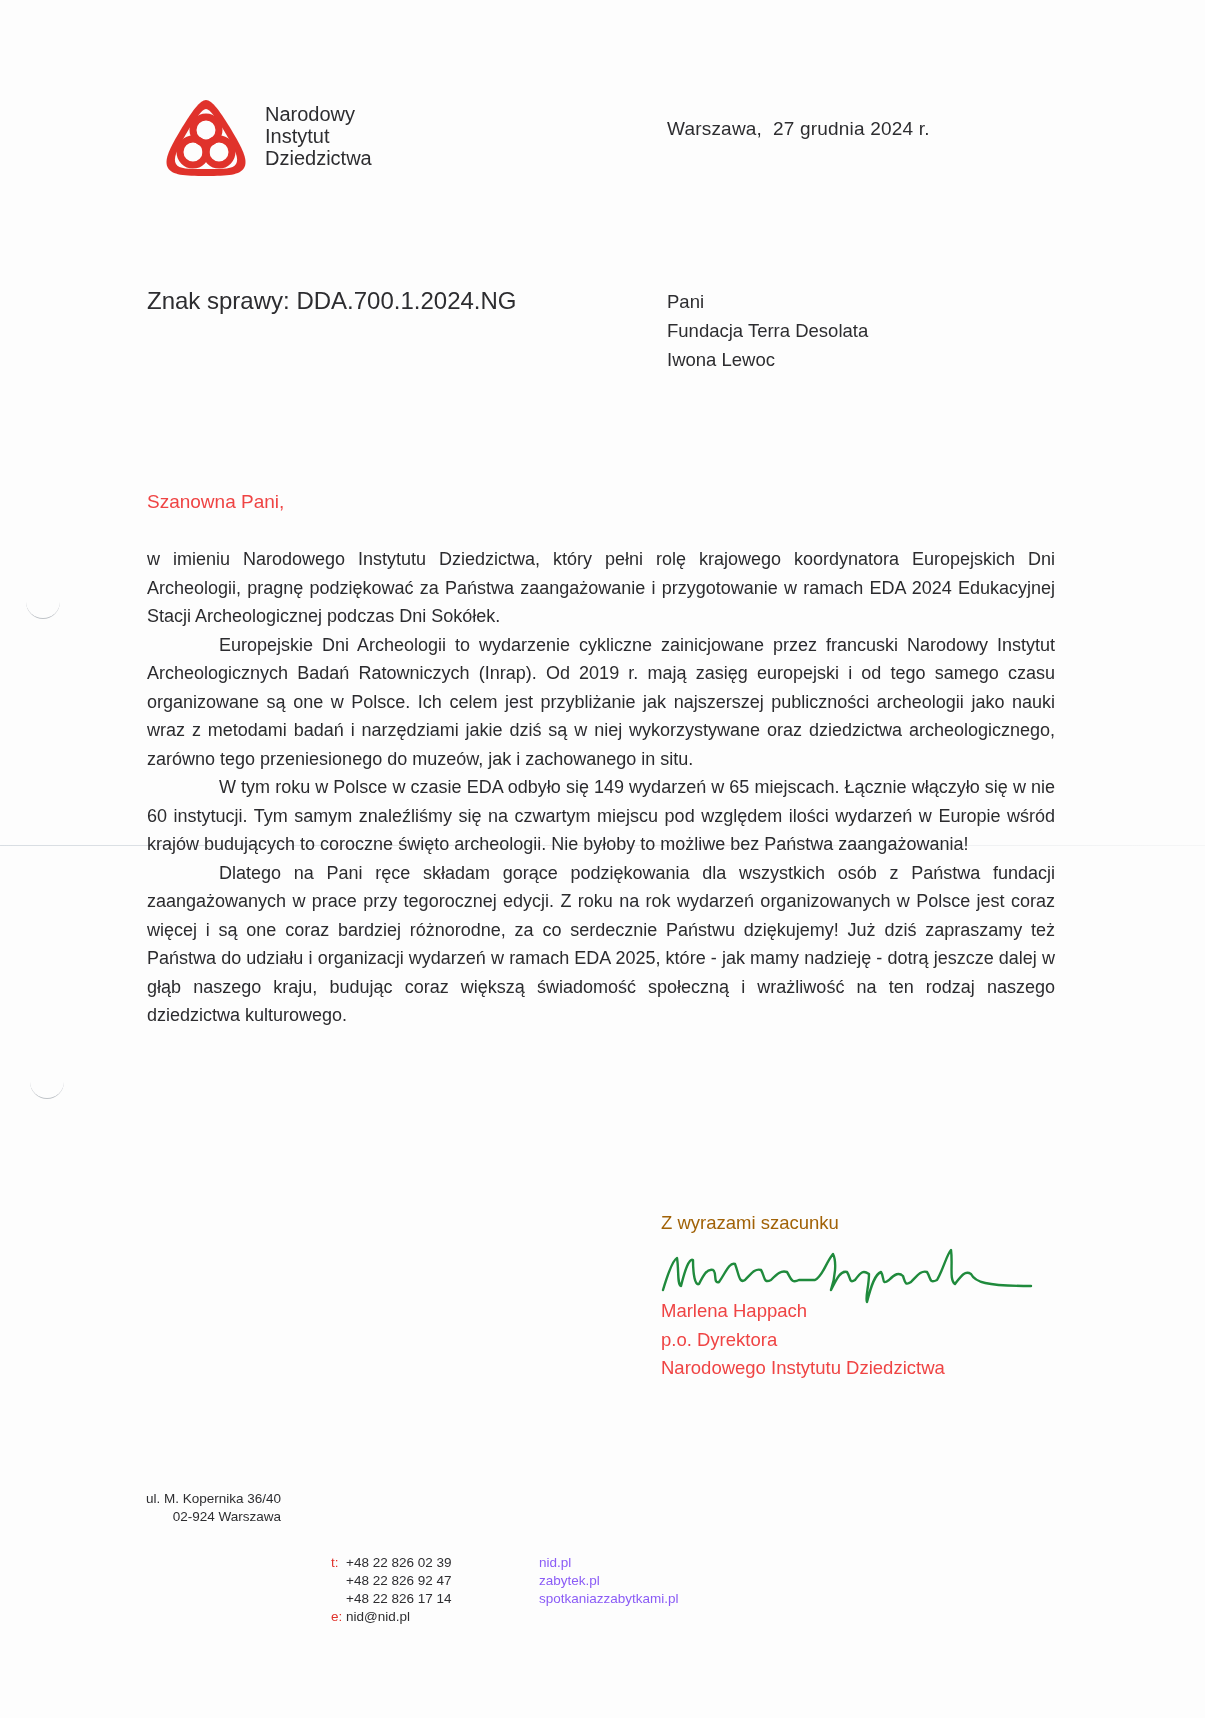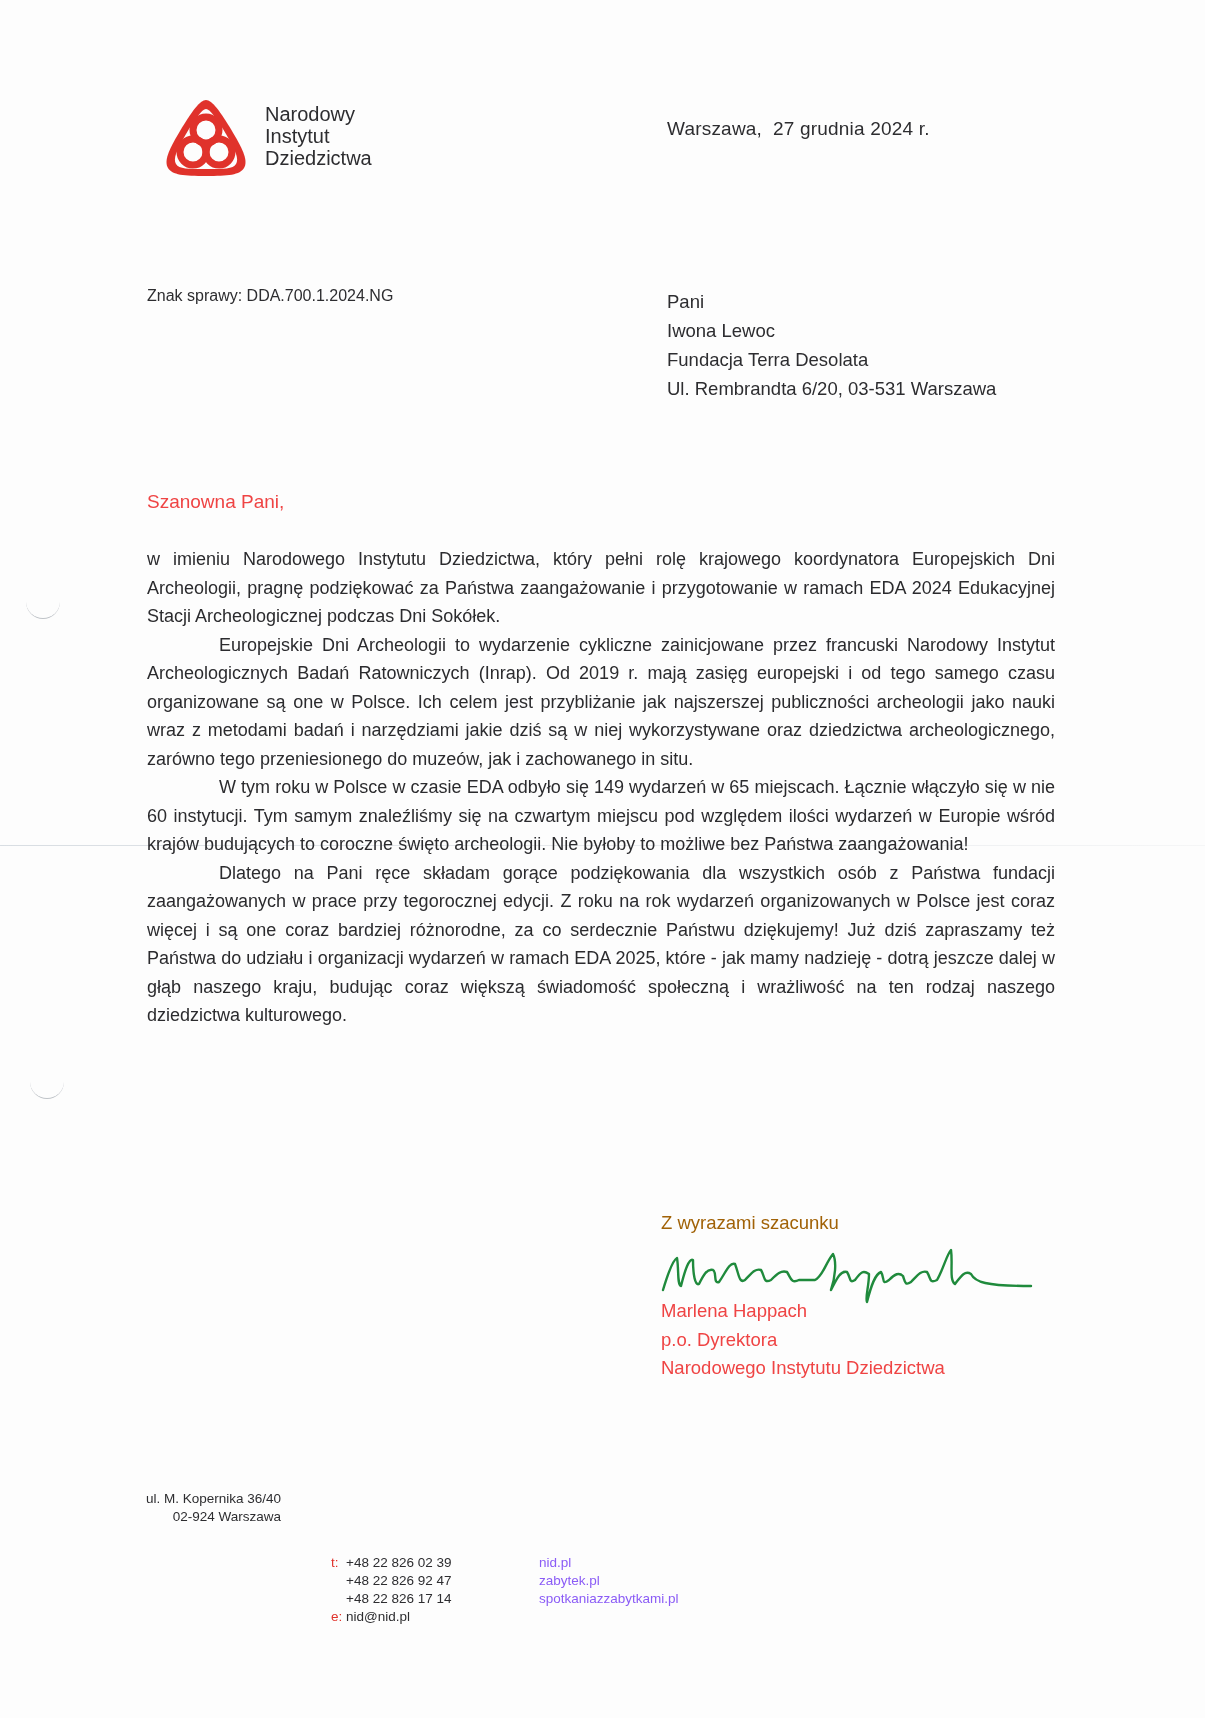--- a/index.html
+++ b/index.html
@@ -6,21 +6,21 @@
     body {
       width: 1205px; height: 1718px; position: relative; overflow: hidden;
       background: #fdfdfd;
       font-family: "Liberation Sans", "DejaVu Sans", sans-serif;
       color: #2b2b2e;
     }
     .abs { position: absolute; }
     .logo { left: 162px; top: 97px; width: 88px; height: 82px; }
     .logo-text { left: 265px; top: 103px; font-weight: normal; font-size: 20px; line-height: 22px; color: #2d2d30; }
     .date { left: 667px; top: 118px; font-size: 19px; color: #2d2d30; letter-spacing: 0.2px; }
-    .ref { left: 147px; top: 287px; font-size: 16px; color: #2d2d30; }
+    .ref { left: 147px; top: 287px; font-size: 24px; color: #2d2d30; }
     .addr { left: 667px; top: 287px; font-size: 18.5px; line-height: 29px; color: #2d2d30; }
     .salut { left: 147px; top: 491px; font-size: 19px; color: #ef4444; }
     .body-text {
       left: 147px; top: 545px; width: 908px;
       font-size: 18px; line-height: 28.5px; color: #2b2b2e;
       text-align: justify;
     }
     .body-text p { margin: 0; }
     .body-text p.ind { text-indent: 72px; }
     .closing { left: 661px; top: 1212px; font-size: 18.5px; color: #a16207; }
@@ -56,23 +56,22 @@
   <div>Instytut</div>
   <div>Dziedzictwa</div>
 </div>
 
 <div class="abs date" style="white-space:pre;">Warszawa,  27 grudnia 2024 r.</div>
 
 <div class="abs ref">Znak sprawy: DDA.700.1.2024.NG</div>
 
 <div class="abs addr">
   <div>Pani</div>
+  <div>Fundacja Terra Desolata</div>
   <div>Iwona Lewoc</div>
-  <div>Fundacja Terra Desolata</div>
-  <div>Ul. Rembrandta 6/20, 03-531 Warszawa</div>
 </div>
 
 <div class="abs salut">Szanowna Pani,</div>
 
 <div class="abs body-text">
   <p>w imieniu Narodowego Instytutu Dziedzictwa, który pełni rolę krajowego koordynatora Europejskich Dni Archeologii, pragnę podziękować za Państwa zaangażowanie i przygotowanie w ramach EDA 2024 Edukacyjnej Stacji Archeologicznej podczas Dni Sokółek.</p>
   <p class="ind">Europejskie Dni Archeologii to wydarzenie cykliczne zainicjowane przez francuski Narodowy Instytut Archeologicznych Badań Ratowniczych (Inrap). Od 2019 r. mają zasięg europejski i od tego samego czasu organizowane są one w Polsce. Ich celem jest przybliżanie jak najszerszej publiczności archeologii jako nauki wraz z  metodami badań i narzędziami jakie dziś są w niej wykorzystywane oraz  dziedzictwa archeologicznego, zarówno tego przeniesionego do muzeów, jak i zachowanego in situ.</p>
   <p class="ind">W tym roku w Polsce w czasie EDA odbyło się 149 wydarzeń w 65 miejscach. Łącznie włączyło się w nie 60 instytucji. Tym samym znaleźliśmy się na czwartym miejscu pod względem ilości wydarzeń w Europie wśród krajów budujących to coroczne święto archeologii. Nie byłoby to możliwe bez Państwa zaangażowania!</p>
   <p class="ind">Dlatego na Pani ręce składam gorące podziękowania dla wszystkich osób z Państwa fundacji zaangażowanych w prace przy tegorocznej edycji. Z roku na rok wydarzeń organizowanych w Polsce jest coraz więcej i są one coraz bardziej różnorodne, za co serdecznie Państwu dziękujemy! Już dziś zapraszamy też Państwa do udziału i organizacji wydarzeń w ramach EDA 2025, które - jak mamy nadzieję - dotrą jeszcze dalej w głąb naszego kraju, budując coraz większą świadomość społeczną i wrażliwość na ten rodzaj naszego dziedzictwa kulturowego.</p>
 </div>

